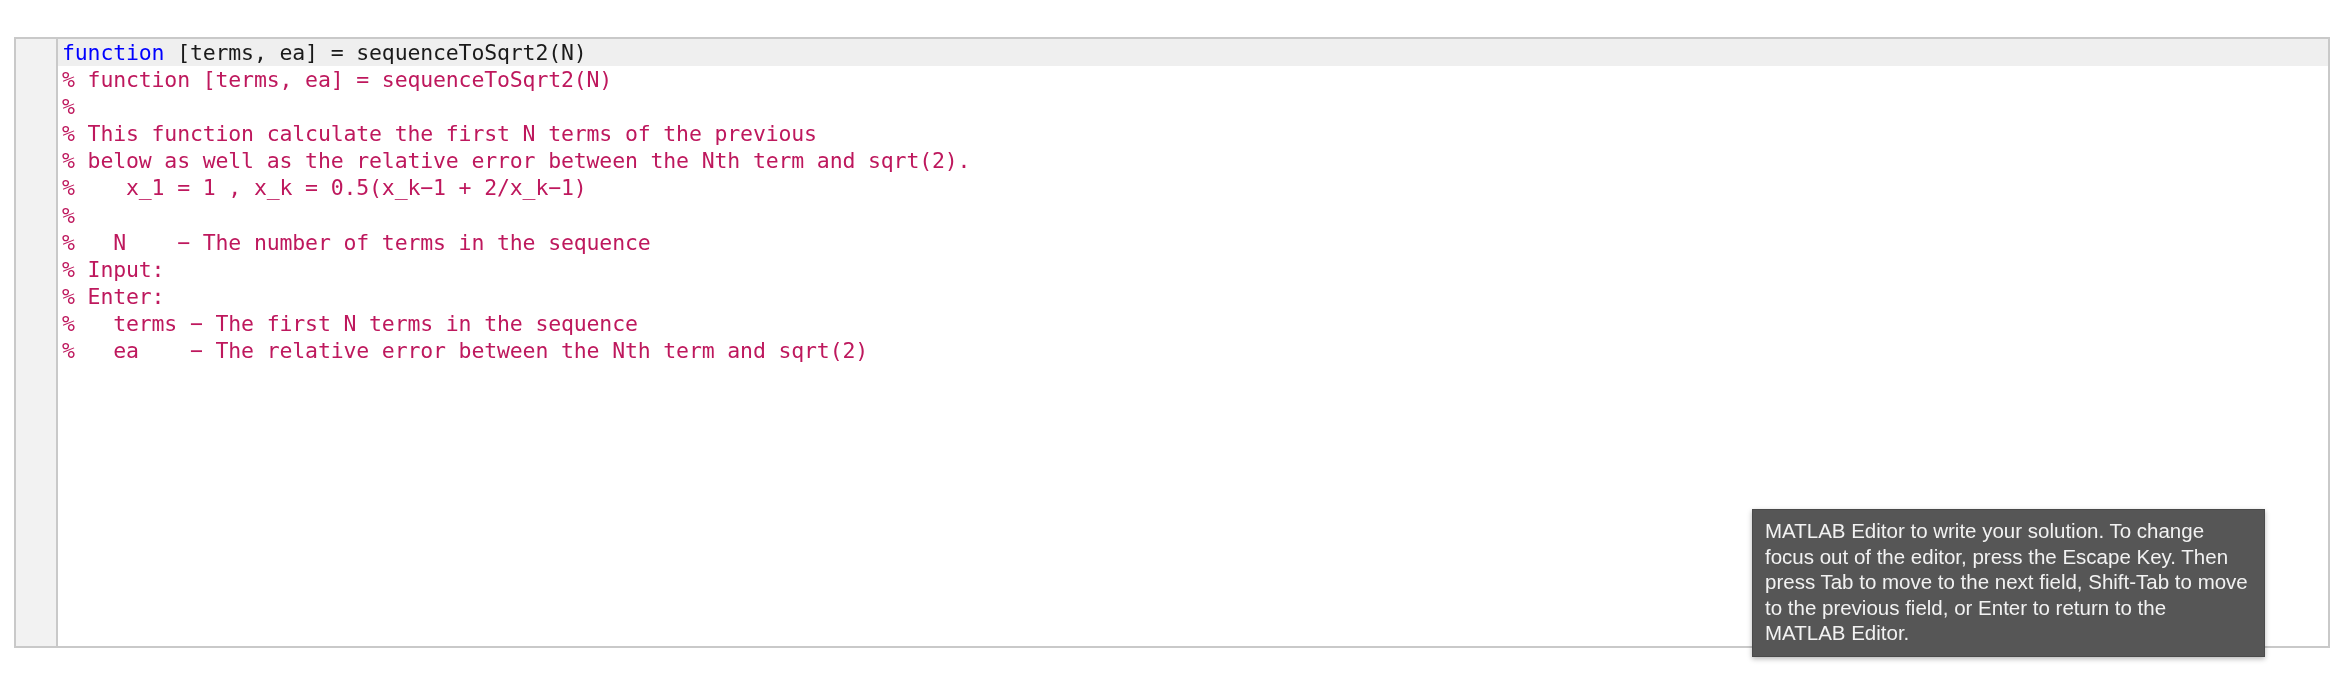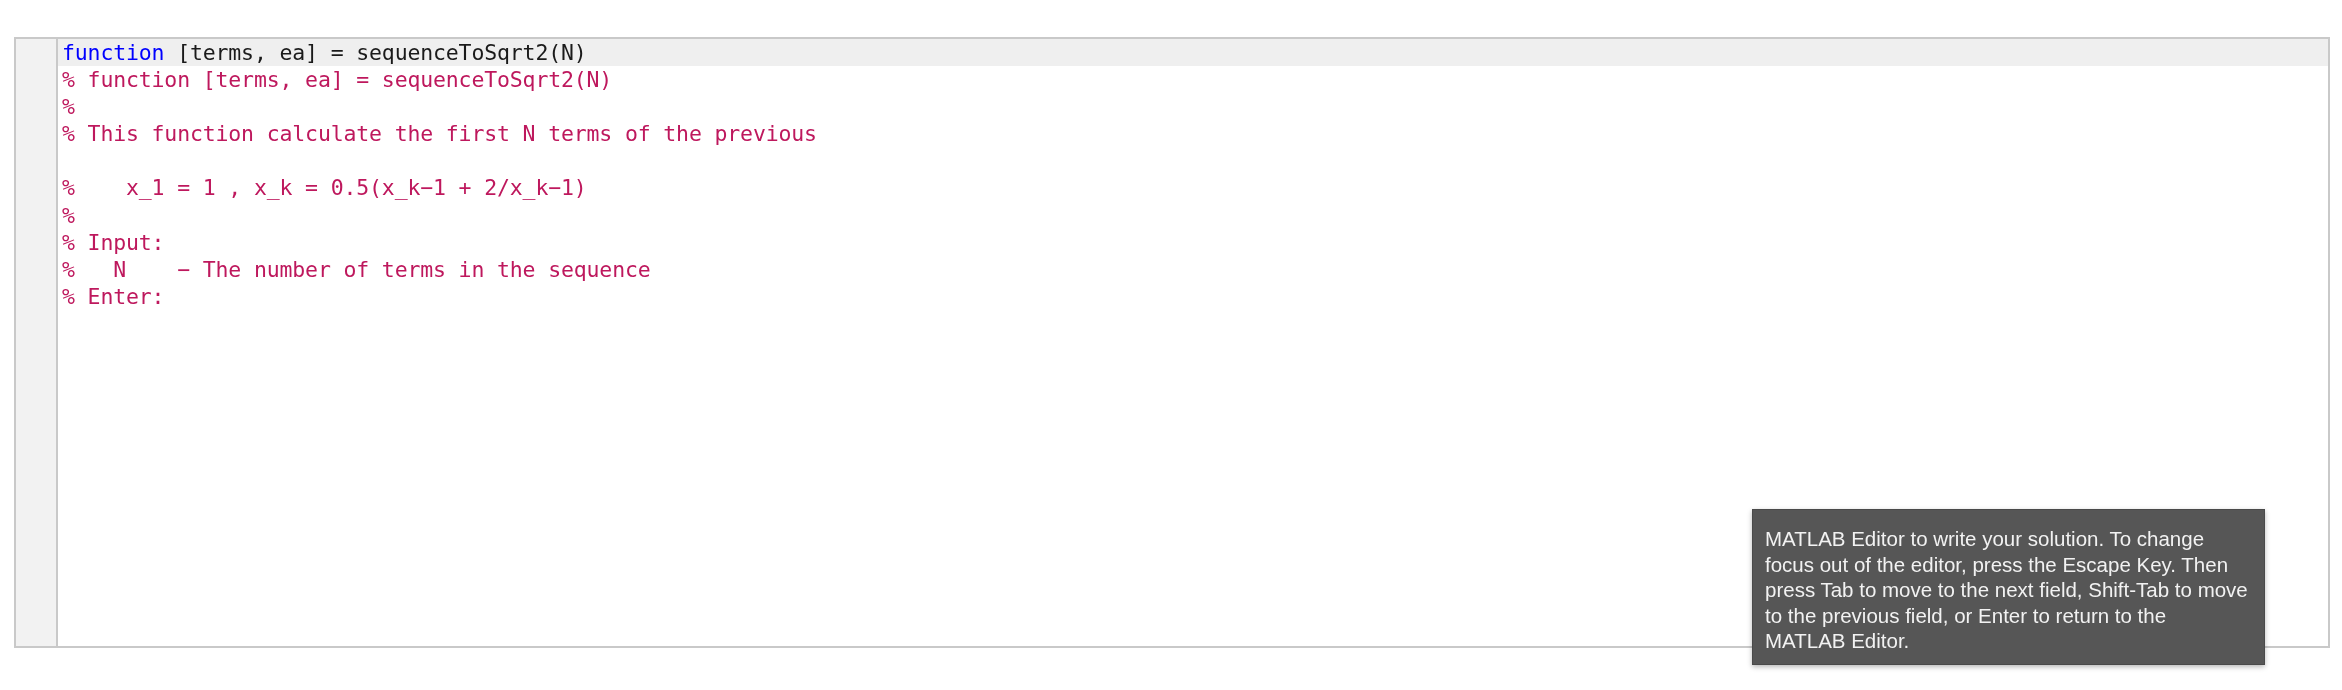--- a/index.html
+++ b/index.html
@@ -90,44 +90,46 @@
   
   #editor-tooltip {
     position: absolute;
     left: 1752px;
     top: 509px;
     width: 513px;
     box-sizing: border-box;
     background: #565656;
     color: #f2f2f2;
     border: 1px solid #4a4a4a;
-    padding: 16px 12px 10px 12px;
+    padding: 8px 12px 10px 12px;
     font-family: "Liberation Sans", sans-serif;
     font-size: 20.5px;
     line-height: 25.5px;
     z-index: 50;
     box-shadow: 0 2px 5px rgba(0,0,0,0.28);
   }
 </style>
 </head>
 <body>
 
 <div id="editor-panel">
   <div id="code-area">
     <div id="gutter-bg"></div>
     <div id="code-lines">
         <div class="code-line highlight"><span class="ln">1</span><span class="ltext"><span class="tok-kw">function</span><span class="tok-txt"> [terms, ea] = sequenceToSqrt2(N)</span></span></div>
         <div class="code-line"><span class="ln">2</span><span class="ltext"><span class="tok-cmt">% function [terms, ea] = sequenceToSqrt2(N)</span></span></div>
         <div class="code-line"><span class="ln">3</span><span class="ltext"><span class="tok-cmt">%</span></span></div>
         <div class="code-line"><span class="ln">4</span><span class="ltext"><span class="tok-cmt">% This function calculate the first N terms of the previous</span></span></div>
-        <div class="code-line"><span class="ln">5</span></div>
+        <div class="code-line"><span class="ln">5</span><span class="ltext"><span class="tok-cmt">% below as well as the relative error between the Nth term and sqrt(2).</span></span></div>
         <div class="code-line"><span class="ln">6</span><span class="ltext"><span class="tok-cmt">%    x_1 = 1 , x_k = 0.5(x_k−1 + 2/x_k−1)</span></span></div>
         <div class="code-line"><span class="ln">7</span><span class="ltext"><span class="tok-cmt">%</span></span></div>
+        <div class="code-line"><span class="ln">9</span><span class="ltext"><span class="tok-cmt">%   N    − The number of terms in the sequence</span></span></div>
         <div class="code-line"><span class="ln">8</span><span class="ltext"><span class="tok-cmt">% Input:</span></span></div>
-        <div class="code-line"><span class="ln">9</span><span class="ltext"><span class="tok-cmt">%   N    − The number of terms in the sequence</span></span></div>
         <div class="code-line"><span class="ln">10</span><span class="ltext"><span class="tok-cmt">% Enter:</span></span></div>
+        <div class="code-line"><span class="ln">11</span><span class="ltext"><span class="tok-cmt">%   terms − The first N terms in the sequence</span></span></div>
+        <div class="code-line"><span class="ln">12</span><span class="ltext"><span class="tok-cmt">%   ea    − The relative error between the Nth term and sqrt(2)</span></span></div>
         <div class="code-line"><span class="ln">13</span><span class="ltext"></span></div>
         <div class="code-line"><span class="ln">15</span><span class="ltext"></span></div>
       </div>
   </div>
 </div>
 
 <div id="editor-tooltip">MATLAB Editor to write your solution. To change focus out of the editor, press the Escape Key. Then press Tab to move to the next field, Shift-Tab to move to the previous field, or Enter to return to the MATLAB Editor.</div>
 
 </body></html>

